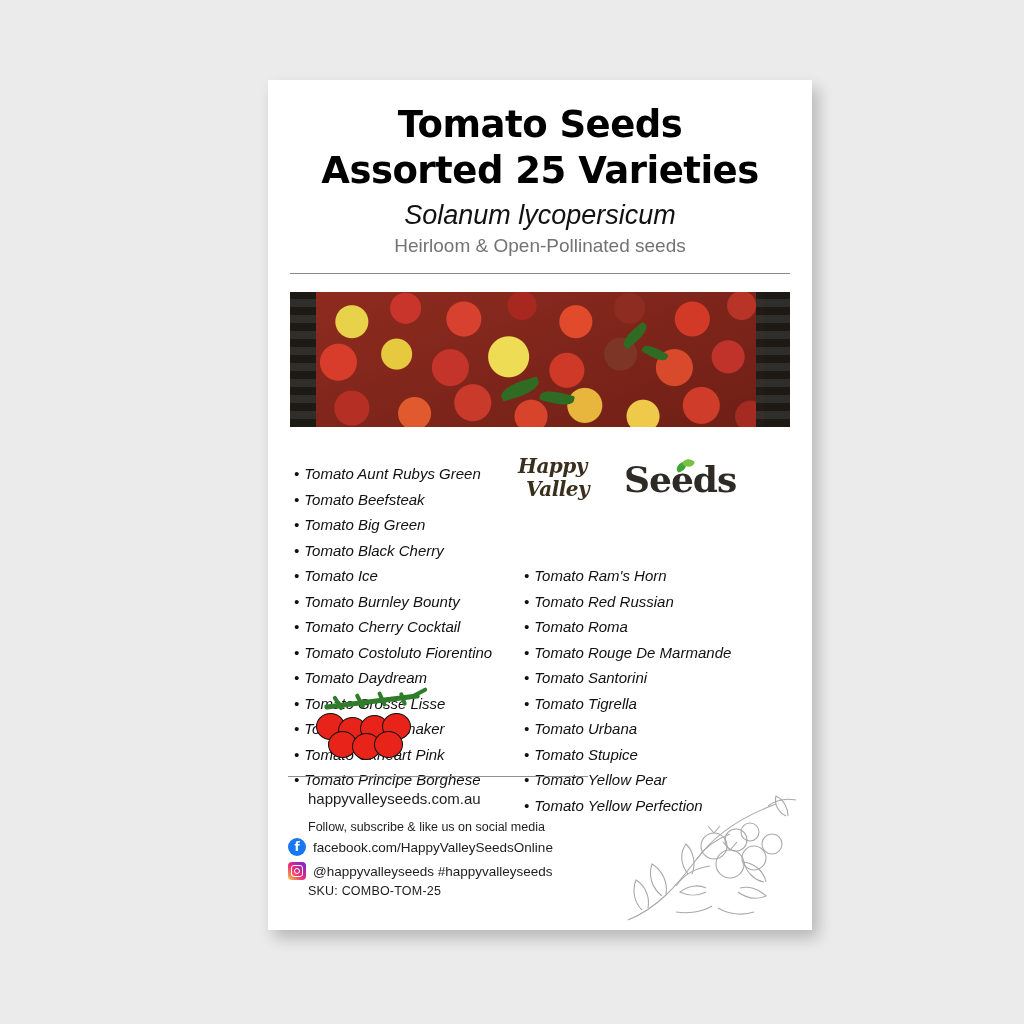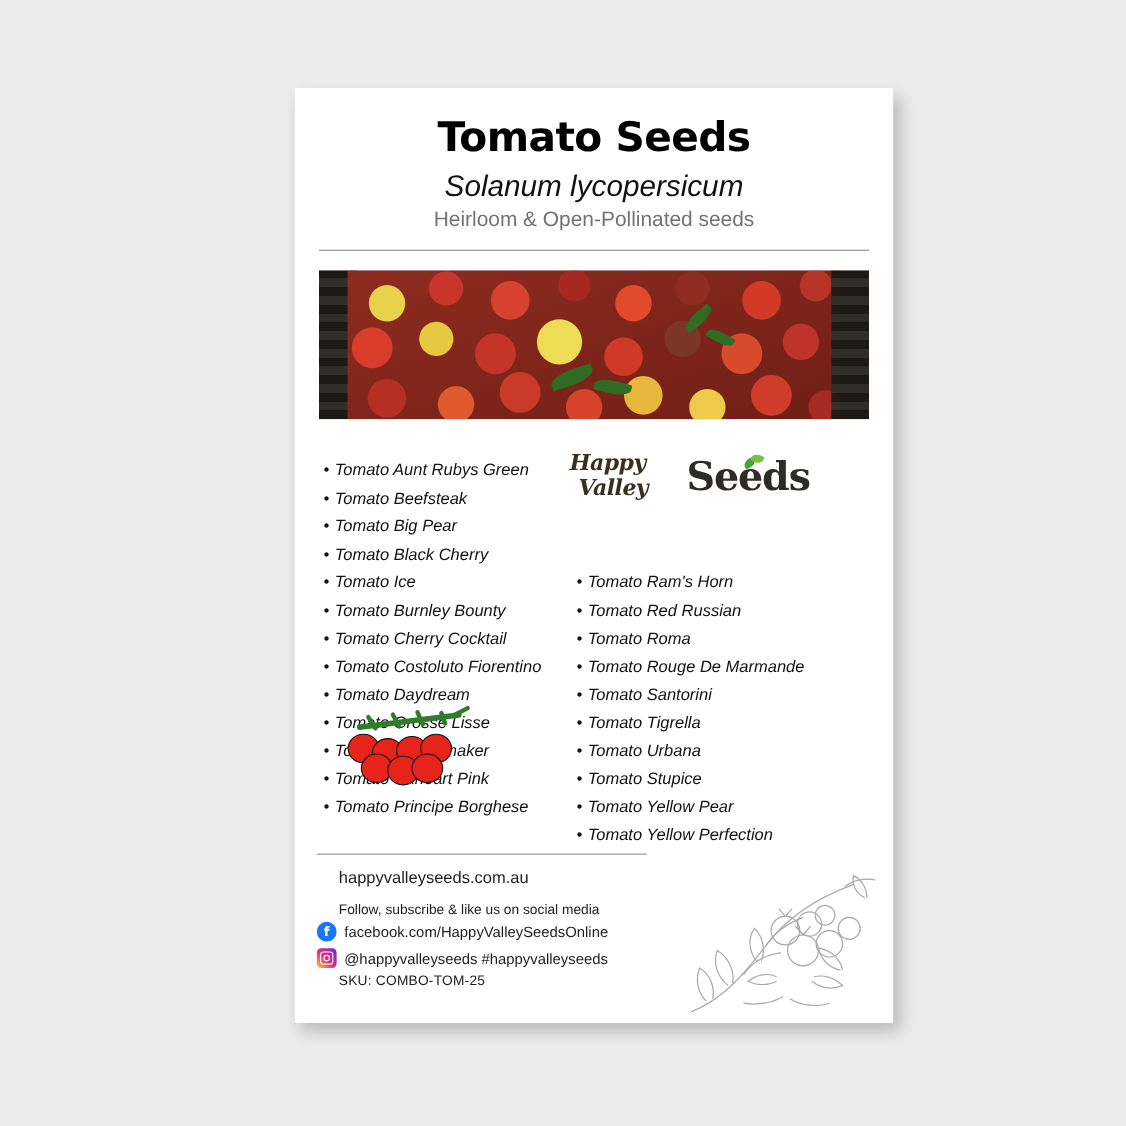--- a/index.html
+++ b/index.html
@@ -314,20 +314,21 @@
 </style>
 </head>
 <body>
 
 <div id="stage">
 
   <div id="packet">
 
     <div class="header">
       <div class="title-line">Tomato Seeds</div>
+      <div class="title-line">Assorted 25 Varieties</div>
       <div class="latin">Solanum lycopersicum</div>
       <div class="subtitle">Heirloom &amp; Open-Pollinated seeds</div>
     </div>
     <div class="rule"></div>
 
     <div class="photo">
       <div class="crate-l"></div>
       <div class="mass"></div>
       <div class="leaf l1"></div>
       <div class="leaf l2"></div>
@@ -346,21 +347,21 @@
         <div class="seeds">Seeds</div>
         <div class="sprout">
           <span class="a"></span>
             <span class="b"></span>
         </div>
       </div>
 
       <div class="col left">
         <div class="li"><span class="dot">•</span><span>Tomato Aunt Rubys Green</span></div>
         <div class="li"><span class="dot">•</span><span>Tomato Beefsteak</span></div>
-        <div class="li"><span class="dot">•</span><span>Tomato Big Pear</span></div>
+        <div class="li"><span class="dot">•</span><span>Tomato Big Green</span></div>
         <div class="li"><span class="dot">•</span><span>Tomato Black Cherry</span></div>
         <div class="li"><span class="dot">•</span><span>Tomato Ice</span></div>
         <div class="li"><span class="dot">•</span><span>Tomato Burnley Bounty</span></div>
         <div class="li"><span class="dot">•</span><span>Tomato Cherry Cocktail</span></div>
         <div class="li"><span class="dot">•</span><span>Tomato Costoluto Fiorentino</span></div>
         <div class="li"><span class="dot">•</span><span>Tomato Daydream</span></div>
         <div class="li"><span class="dot">•</span><span>Tomato Grosse Lisse</span></div>
         <div class="li"><span class="dot">•</span><span>Tomato Moneymaker</span></div>
         <div class="li"><span class="dot">•</span><span>Tomato Oxheart Pink</span></div>
         <div class="li"><span class="dot">•</span><span>Tomato Principe Borghese</span></div>

